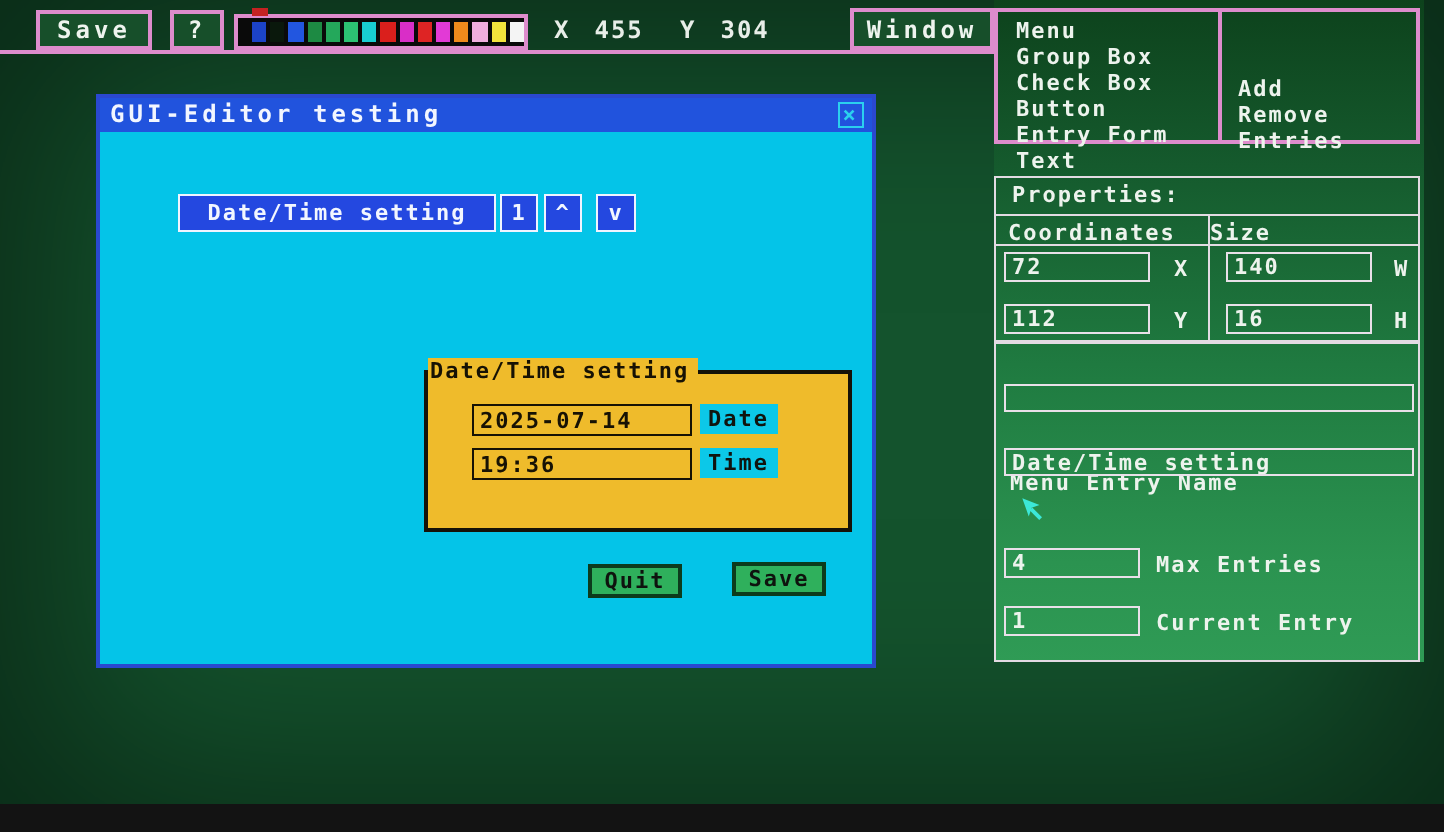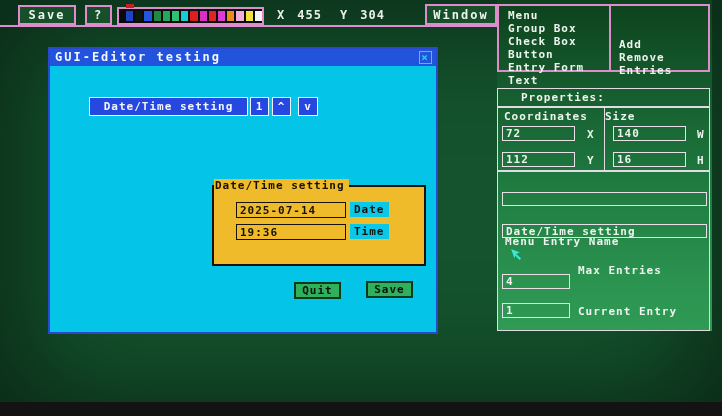--- a/index.html
+++ b/index.html
@@ -31,21 +31,21 @@
   #panel {
     position:absolute; left:497px; top:0; width:215px; height:331px;
     background:linear-gradient(180deg,#0d421c 0%,#155a2d 25%,#1f7a40 55%,#2b9350 85%,#2f9b55 100%);
     color:#edf3ed; font-size:11px; font-weight:bold; letter-spacing:1px;
   }
   .pbox { position:absolute; left:0; width:213px; }
   #toolbox { top:4px; height:68px; border:2px solid #dd8ccc; display:flex; }
   #toolbox .col1 { width:112px; border-right:2px solid #dd8ccc; padding:3px 0 0 9px; }
   #toolbox .col2 { flex:1; padding:32px 0 0 8px; }
   .tool-item, .tool-action { height:13px; line-height:13px; cursor:default; }
-  #props-header { top:88px; height:19px; border:1px solid #e3dbe3; line-height:17px; padding-left:23px; }
+  #props-header { top:88px; height:35px; border:1px solid #e3dbe3; line-height:17px; padding-left:8px; }
   #coords-box { top:107px; height:64px; border:1px solid #e3dbe3; display:flex; }
   #coords-box .half1 { width:107px; border-right:1px solid #e3dbe3; position:relative; }
   #coords-box .half2 { flex:1; position:relative; }
   .sec-title { padding:2px 0 0 6px; }
   .sec-title.center { text-align:left; padding-left:0; }
   .fld {
     position:absolute; background:transparent; border:1px solid #e9e0e9;
     color:#edf3ed; font-family:"DejaVu Sans Mono", monospace;
     font-size:11px; font-weight:bold; letter-spacing:1px; padding:0 3px; outline:none;
   }
@@ -182,21 +182,21 @@
       <input class="fld" style="left: 4px; top: 20px; width: 205px; height: 14px;" readonly="" value="">
       <div class="fld-lbl" style="left:7px; top:31px;margin-top:32px;">Menu Entry Name</div>
       <input class="fld" style="left: 4px; top: 52px; width: 205px; height: 14px;" readonly="" value="Date/Time setting">
 
       <svg id="cursor-icon" viewBox="0 0 13 13">
         <path d="M2 1 L10 4.2 L6.3 5.5 L5 9.5 Z" fill="#3ce8d8"></path>
         <line x1="6" y1="6" x2="10.5" y2="10.5" stroke="#3ce8d8" stroke-width="1.8"></line>
       </svg>
 
       <input class="fld" style="left: 4px; top: 102px; width: 68px; height: 15px;" readonly="" value="4">
-      <div class="fld-lbl" style="left:80px; top:92px;">Max Entries</div>
+      <div class="fld-lbl" style="left:80px; top:104px;">Max Entries</div>
       <input class="fld" style="left: 4px; top: 131px; width: 68px; height: 15px;" readonly="" value="1">
       <div class="fld-lbl" style="left:80px; top:133px;">Current Entry</div>
     </div>
   </div>
 
   <div id="gui-window">
     <div id="gui-titlebar">
       <span>GUI-Editor testing</span>
       <div id="gui-close">×</div>
     </div>

